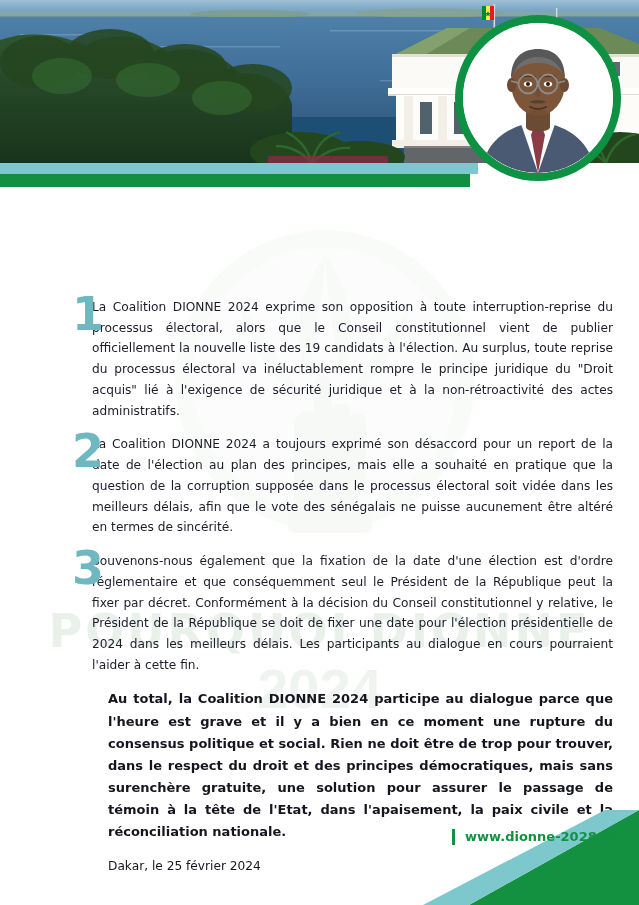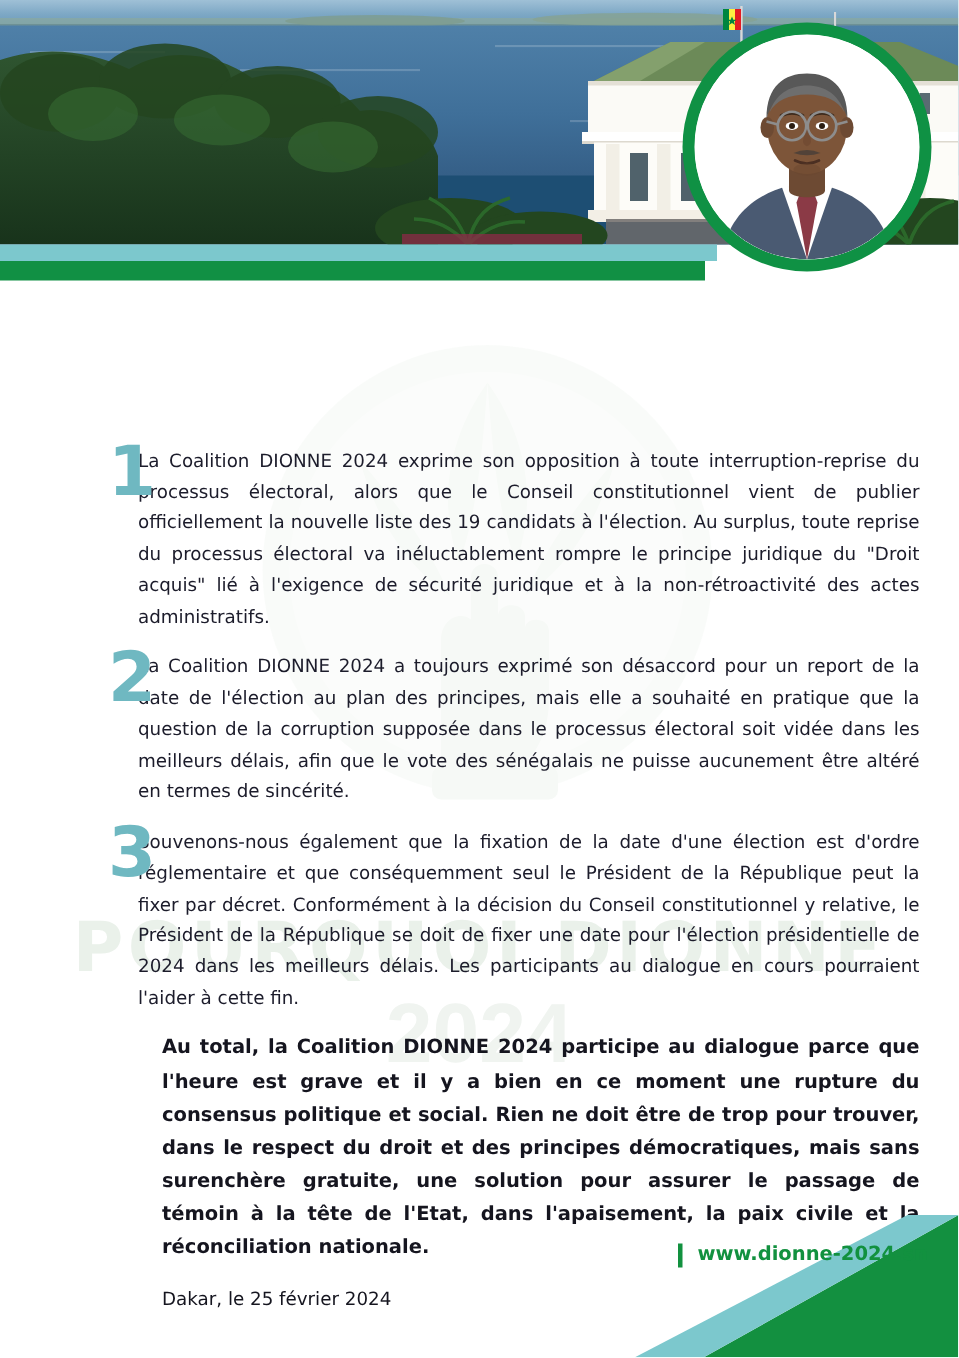--- a/index.html
+++ b/index.html
@@ -425,21 +425,21 @@
     <div class="item">
       <span class="num">3</span>
       <p class="para">Souvenons-nous également que la fixation de la date d'une élection est d'ordre réglementaire et que conséquemment seul le Président de la République peut la fixer par décret. Conformément à la décision du Conseil constitutionnel y relative, le Président de la République se doit de fixer une date pour l'élection présidentielle de 2024 dans les meilleurs délais. Les participants au dialogue en cours pourraient l'aider à cette fin.</p>
     </div>
 
     <p class="concl">Au total, la Coalition DIONNE 2024 participe au dialogue parce que l'heure est grave et il y a bien en ce moment une rupture du consensus politique et social. Rien ne doit être de trop pour trouver, dans le respect du droit et des principes démocratiques, mais sans surenchère gratuite, une solution pour assurer le passage de témoin à la tête de l'Etat, dans l'apaisement, la paix civile et la réconciliation nationale.</p>
 
     <p class="dateline">Dakar, le 25 février 2024</p>
   </div>
 
-  <div class="footer-url">www.dionne-2024.sn</div>
+  <div class="footer-url">www.dionne-2028.sn</div>
 
   <div class="corner">
     <svg viewBox="0 0 230 95" preserveAspectRatio="none" aria-hidden="true">
       <polygon points="230,0 230,95 60,95" fill="#139040"></polygon>
       <polygon points="230,0 60,95 14,95 196,0" fill="#7cc8cd"></polygon>
     </svg>
   </div>
 
 </div>
 

